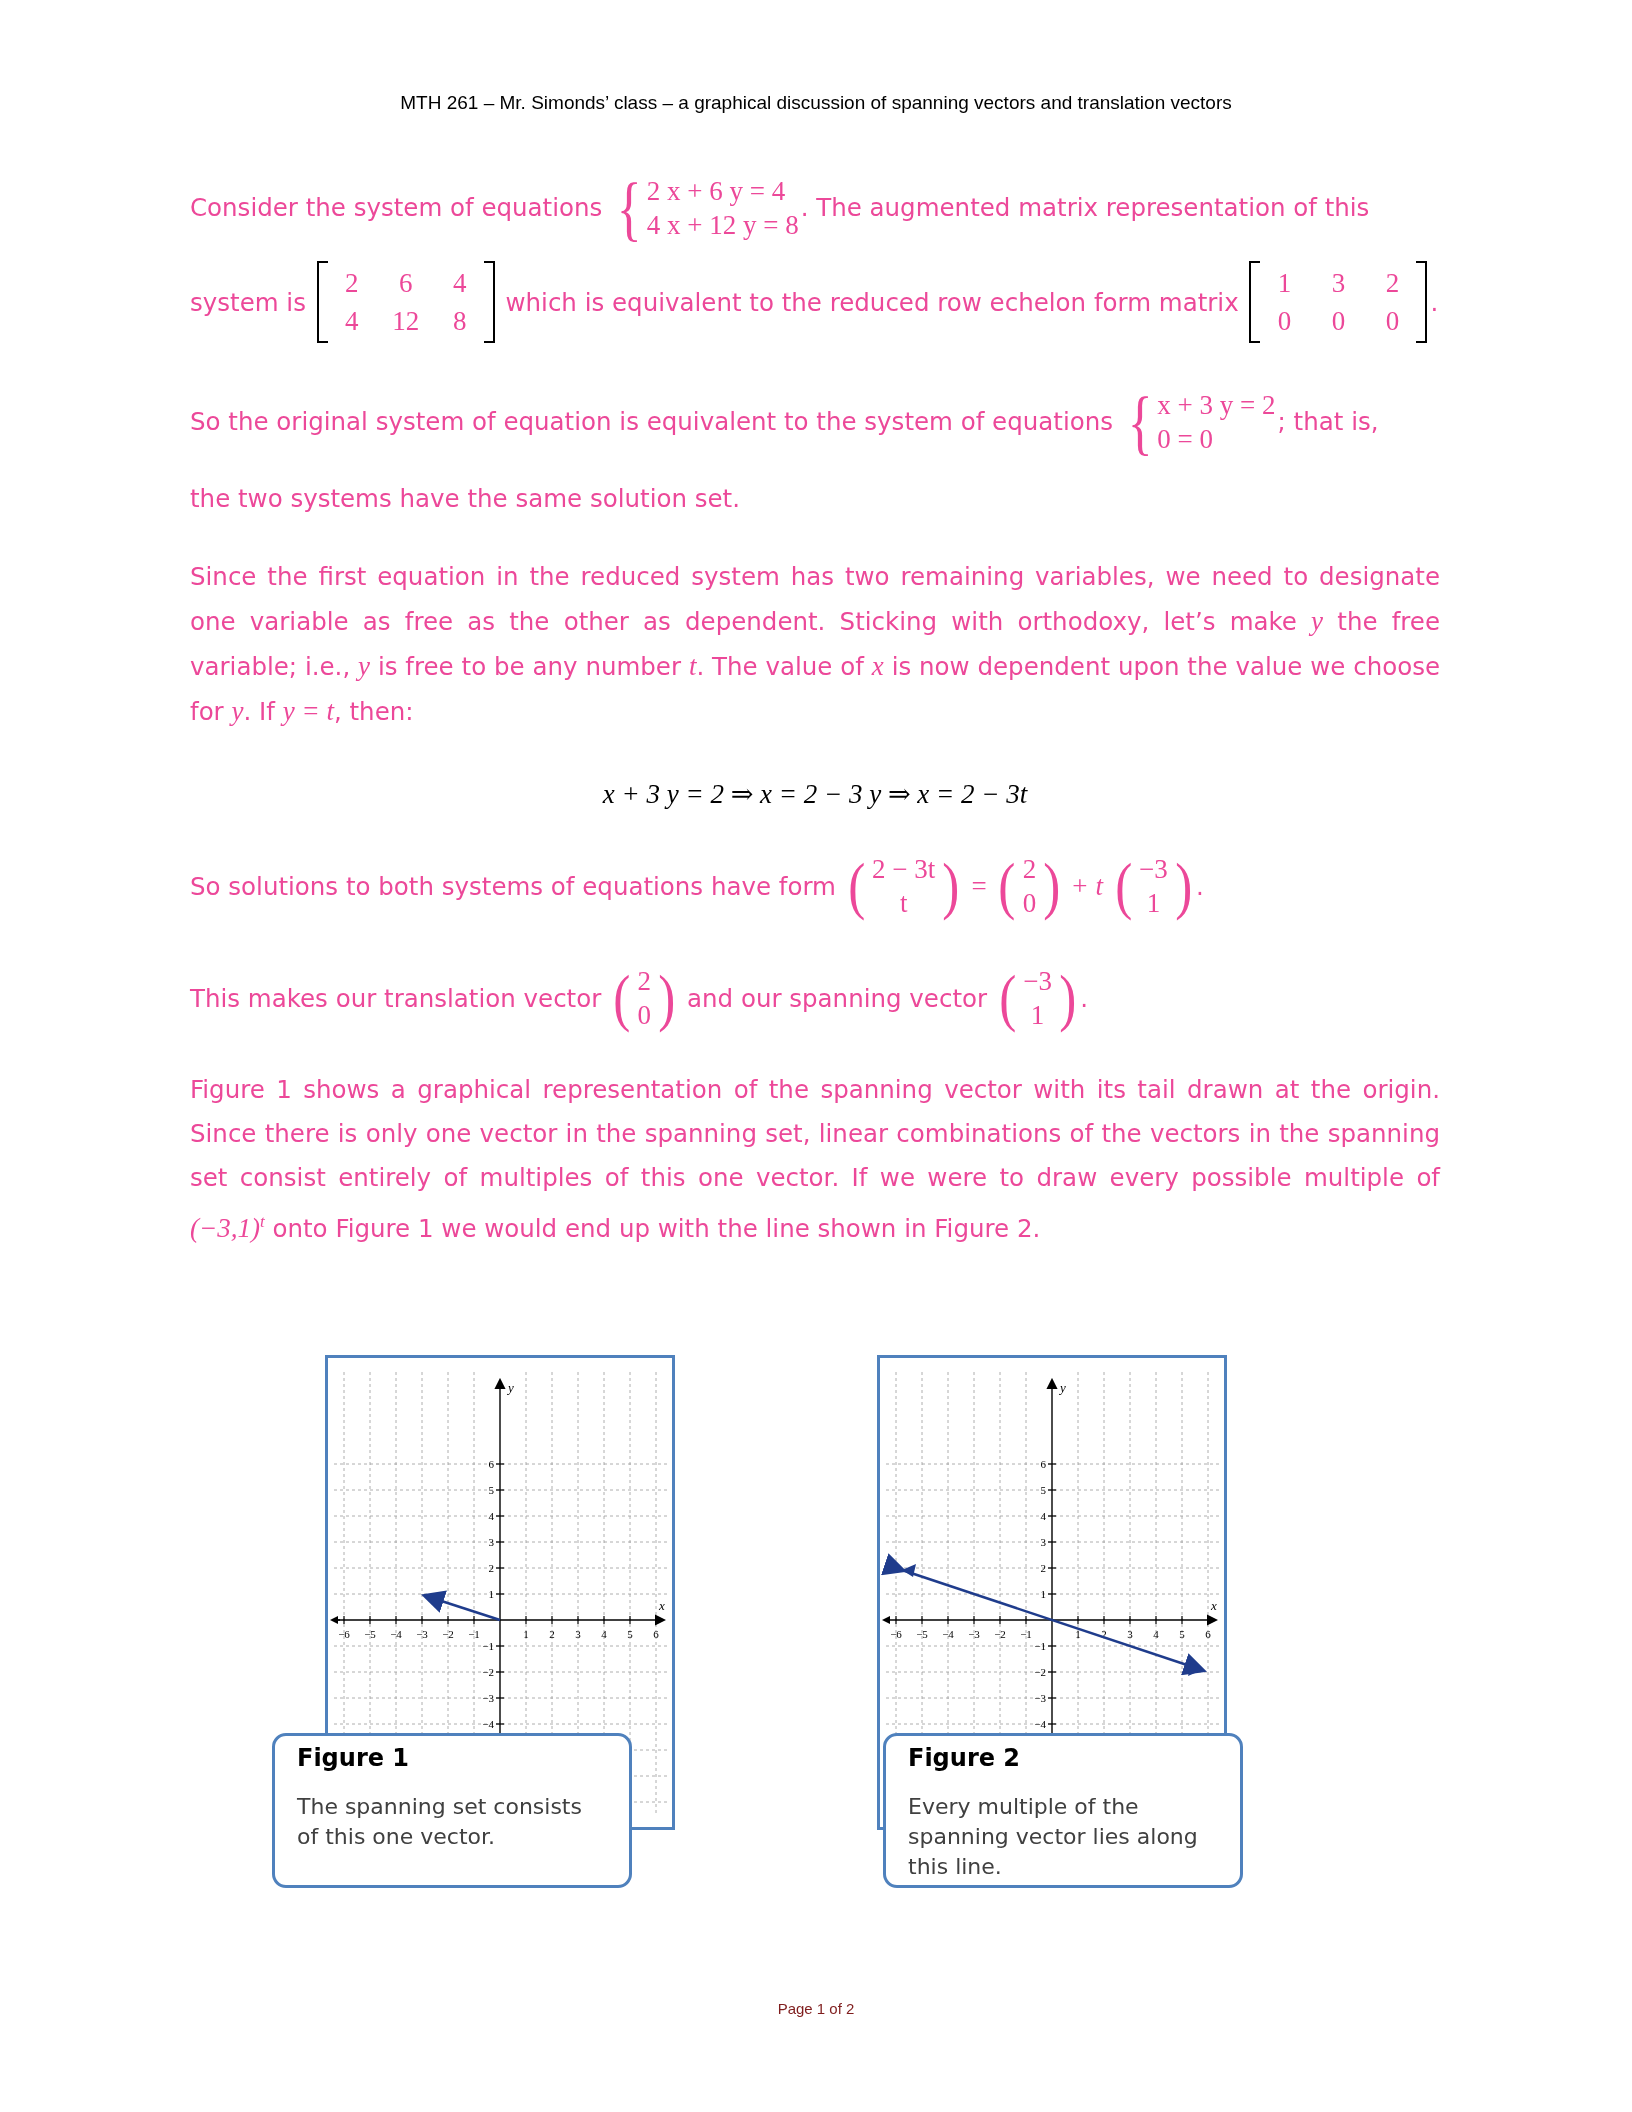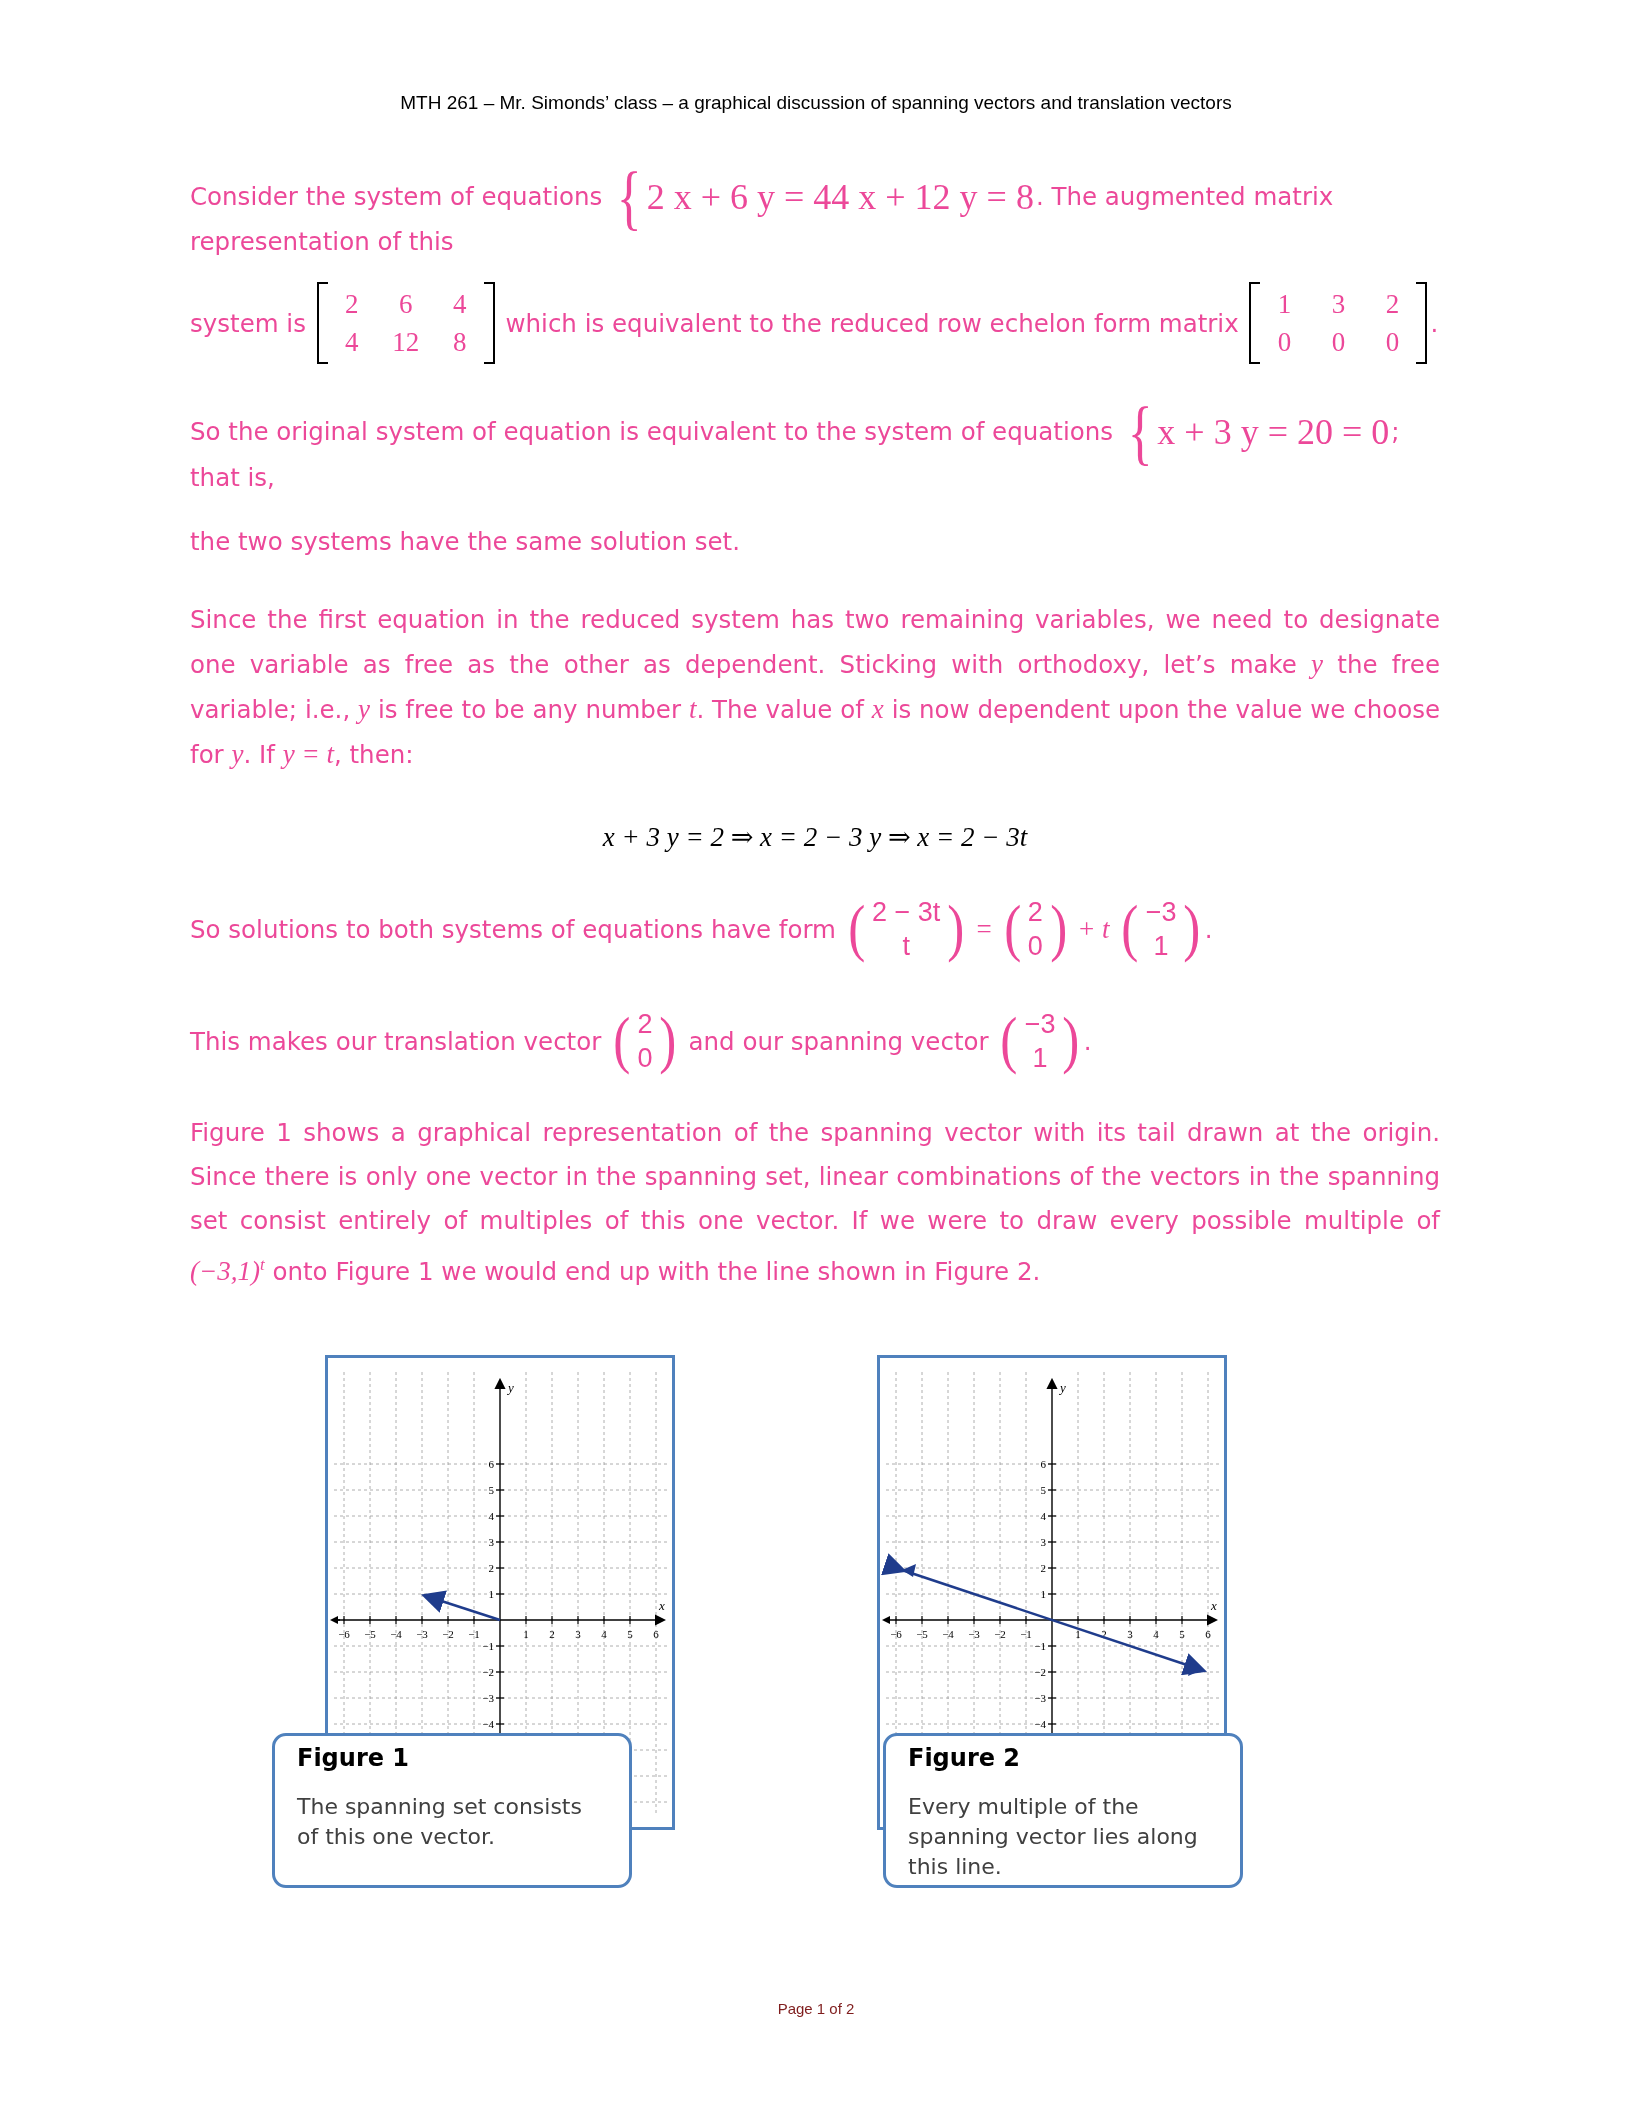--- a/index.html
+++ b/index.html
@@ -55,23 +55,23 @@
   }
   .brace {
     font-family:"Liberation Serif","DejaVu Serif",serif;
     font-size:72px; font-weight:300;
     line-height:0.62;
     transform:scaleX(0.72);
     display:inline-block;
     margin-right:-4px;
   }
   .sysrows {
-    display:inline-flex; flex-direction:row;
+    display:inline-flex; flex-direction:column;
     font-family:"Liberation Serif","DejaVu Serif",serif;
-    font-size:36px; line-height:34px;
+    font-size:27px; line-height:34px;
     padding-left:4px;
   }
   .sysrows > div { white-space:nowrap; }
   .right { text-align:left; }
 
   
   .mat {
     display:inline-flex; align-items:stretch;
     vertical-align:middle; position:relative; top:-2px;
     margin:0 3px;
@@ -97,21 +97,21 @@
     vertical-align:middle; position:relative; top:-2px; margin:0 2px;
   }
   .par {
     font-family:"Liberation Serif","DejaVu Serif",serif;
     font-size:64px; line-height:0.98;
     display:flex; align-items:center;
     transform:scaleX(0.8);
   }
   .cvcol {
     display:flex; flex-direction:column; align-items:center;
-    font-family:Liberation Sans, sans-serif;
+    font-family:Liberation Serif, serif;
     font-size:27px; line-height:34px; padding:0 5px;
   }
 
   .disp {
     text-align:center;
     font-family:"Liberation Serif","DejaVu Serif",serif;
     font-size:28px;
   }
 
   

